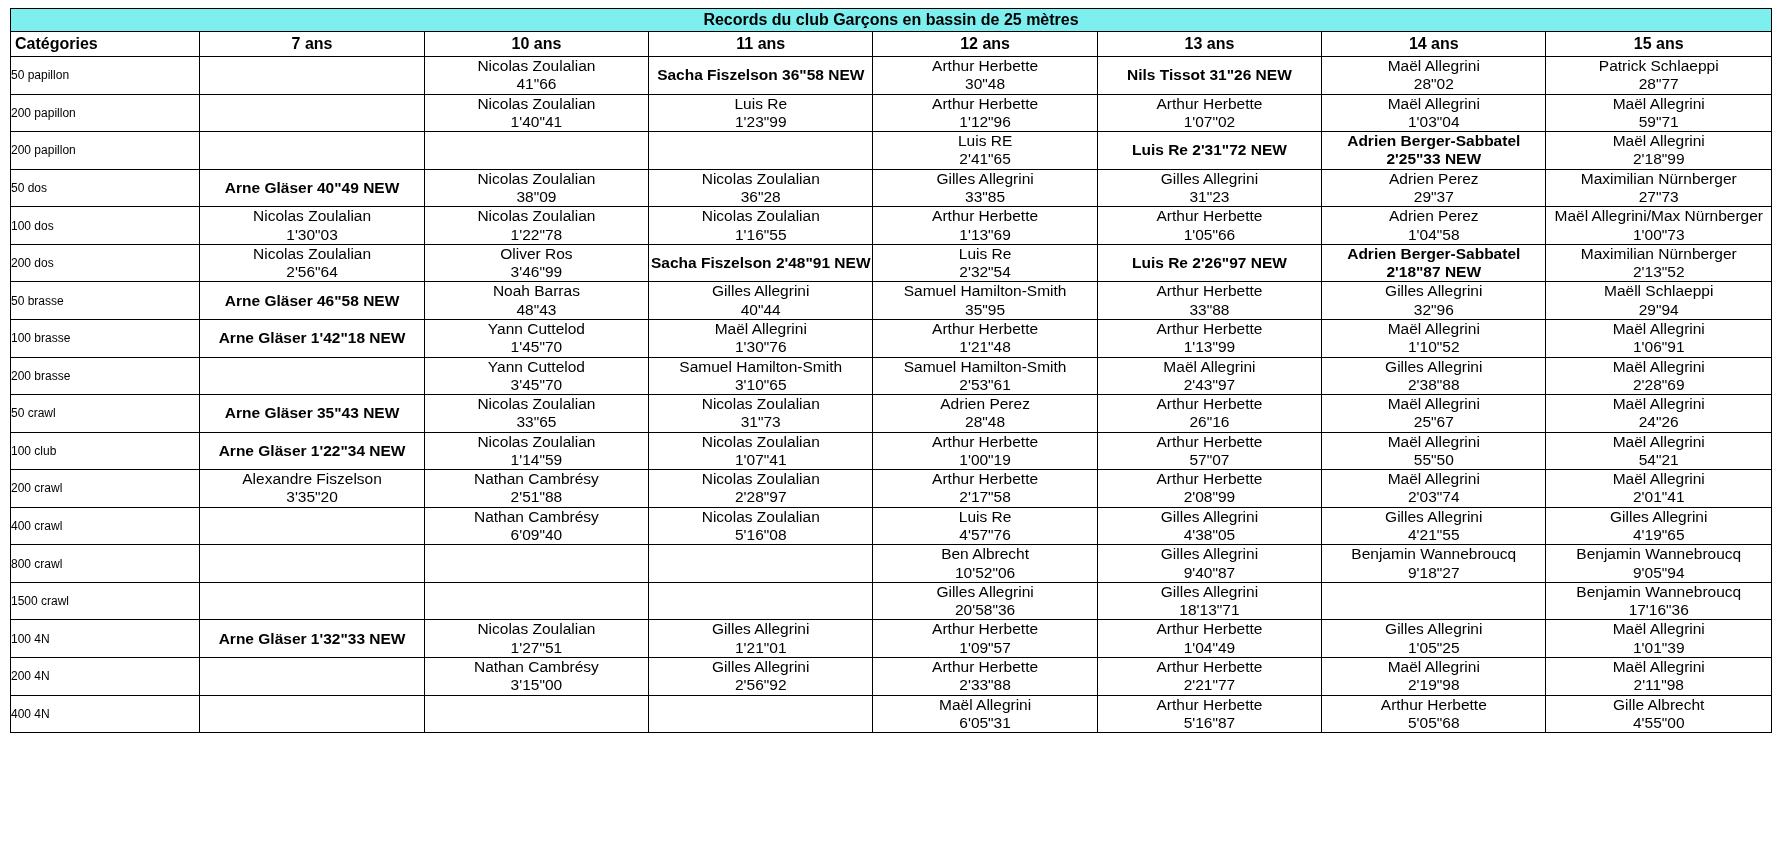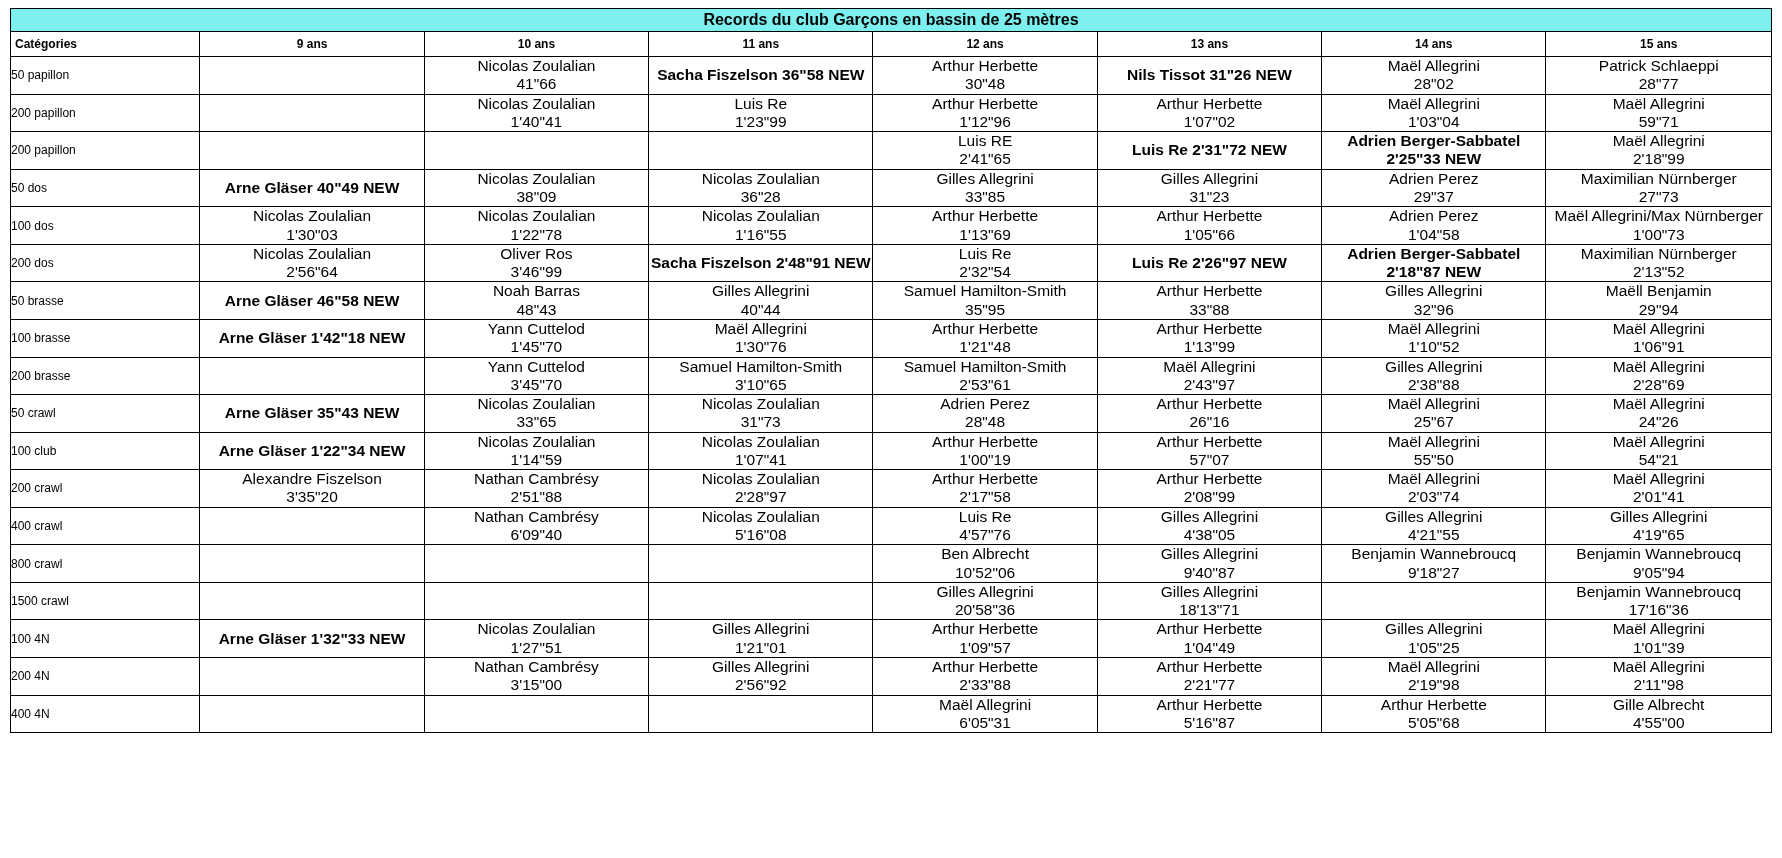--- a/index.html
+++ b/index.html
@@ -33,21 +33,21 @@
     text-align: center;
     font-weight: bold;
     font-size: 16px;
     height: 22px;
     padding: 1px 0;
   }
   .header-row th {
     text-align: center;
     font-weight: bold;
     height: 24px;
-    font-size: 12px;
+    font-size: 16px;
     padding: 1px 2px;
     margin-top: 8px;
   }
   .header-row th.cat {
     text-align: left;
     padding-left: 4px;
   }
   td.cat-cell {
     text-align: left;
     padding-left: 4px;
@@ -94,21 +94,21 @@
       <col class="col-age">
       <col class="col-age">
       <col class="col-age last">
     </colgroup>
     <tbody id="table-body">
         <tr class="title-row">
           <td colspan="8">Records du club Garçons en bassin de 25 mètres</td>
         </tr>
         <tr class="header-row">
           <th class="cat">Catégories</th>
-          <th>9 ans</th>
+          <th>7 ans</th>
           <th>10 ans</th>
           <th>11 ans</th>
           <th>12 ans</th>
           <th>13 ans</th>
           <th>14 ans</th>
           <th>15 ans</th>
         </tr>
         <tr>
           <td class="cat-cell">50 papillon</td>
           <td class="rec">&nbsp;</td>
@@ -273,21 +273,21 @@
           </td>
           <td class="rec">
             <span class="nm">Arthur Herbette</span>
             <span class="tm">33"88</span>
           </td>
           <td class="rec">
             <span class="nm">Gilles Allegrini</span>
             <span class="tm">32"96</span>
           </td>
           <td class="rec">
-            <span class="nm">Maëll Benjamin</span>
+            <span class="nm">Maëll Schlaeppi</span>
             <span class="tm">29"94</span>
           </td>
         </tr>
         <tr>
           <td class="cat-cell">100 brasse</td>
           <td class="rec newrec"><span class="nm">Arne Gläser</span><span class="tm">1'42"18 NEW</span></td>
           <td class="rec">
             <span class="nm">Yann Cuttelod</span>
             <span class="tm">1'45"70</span>
           </td>

